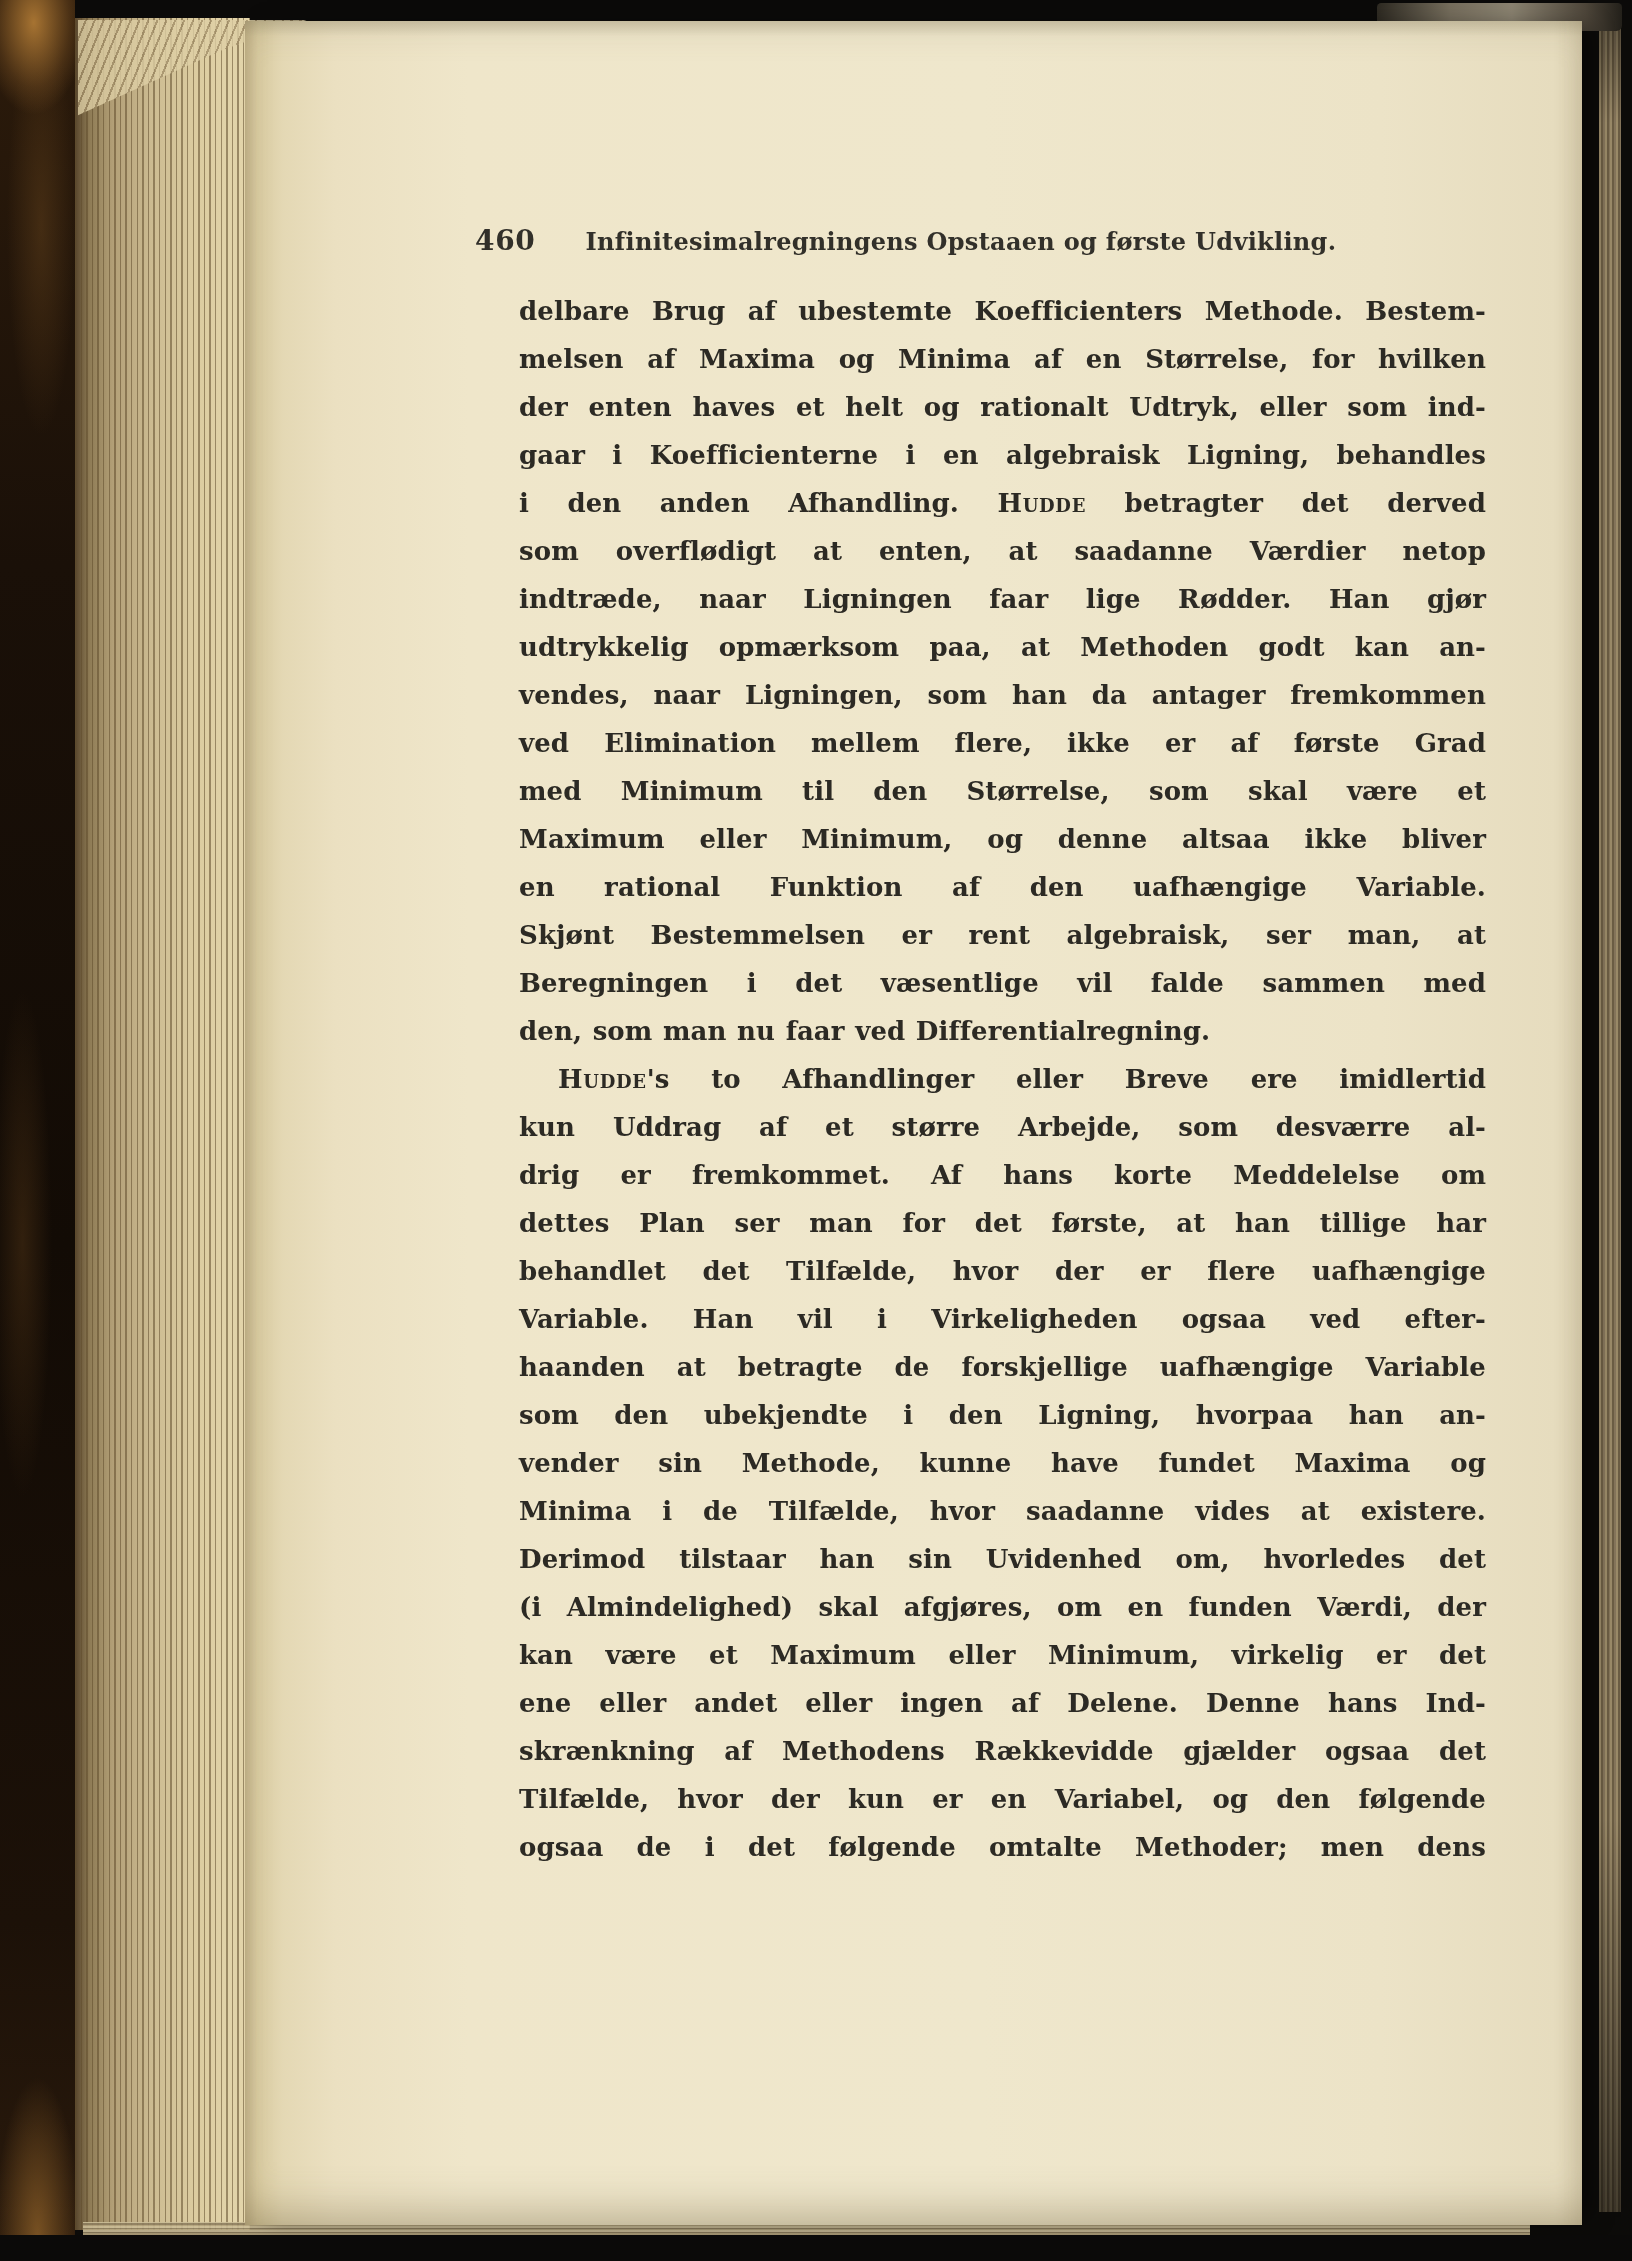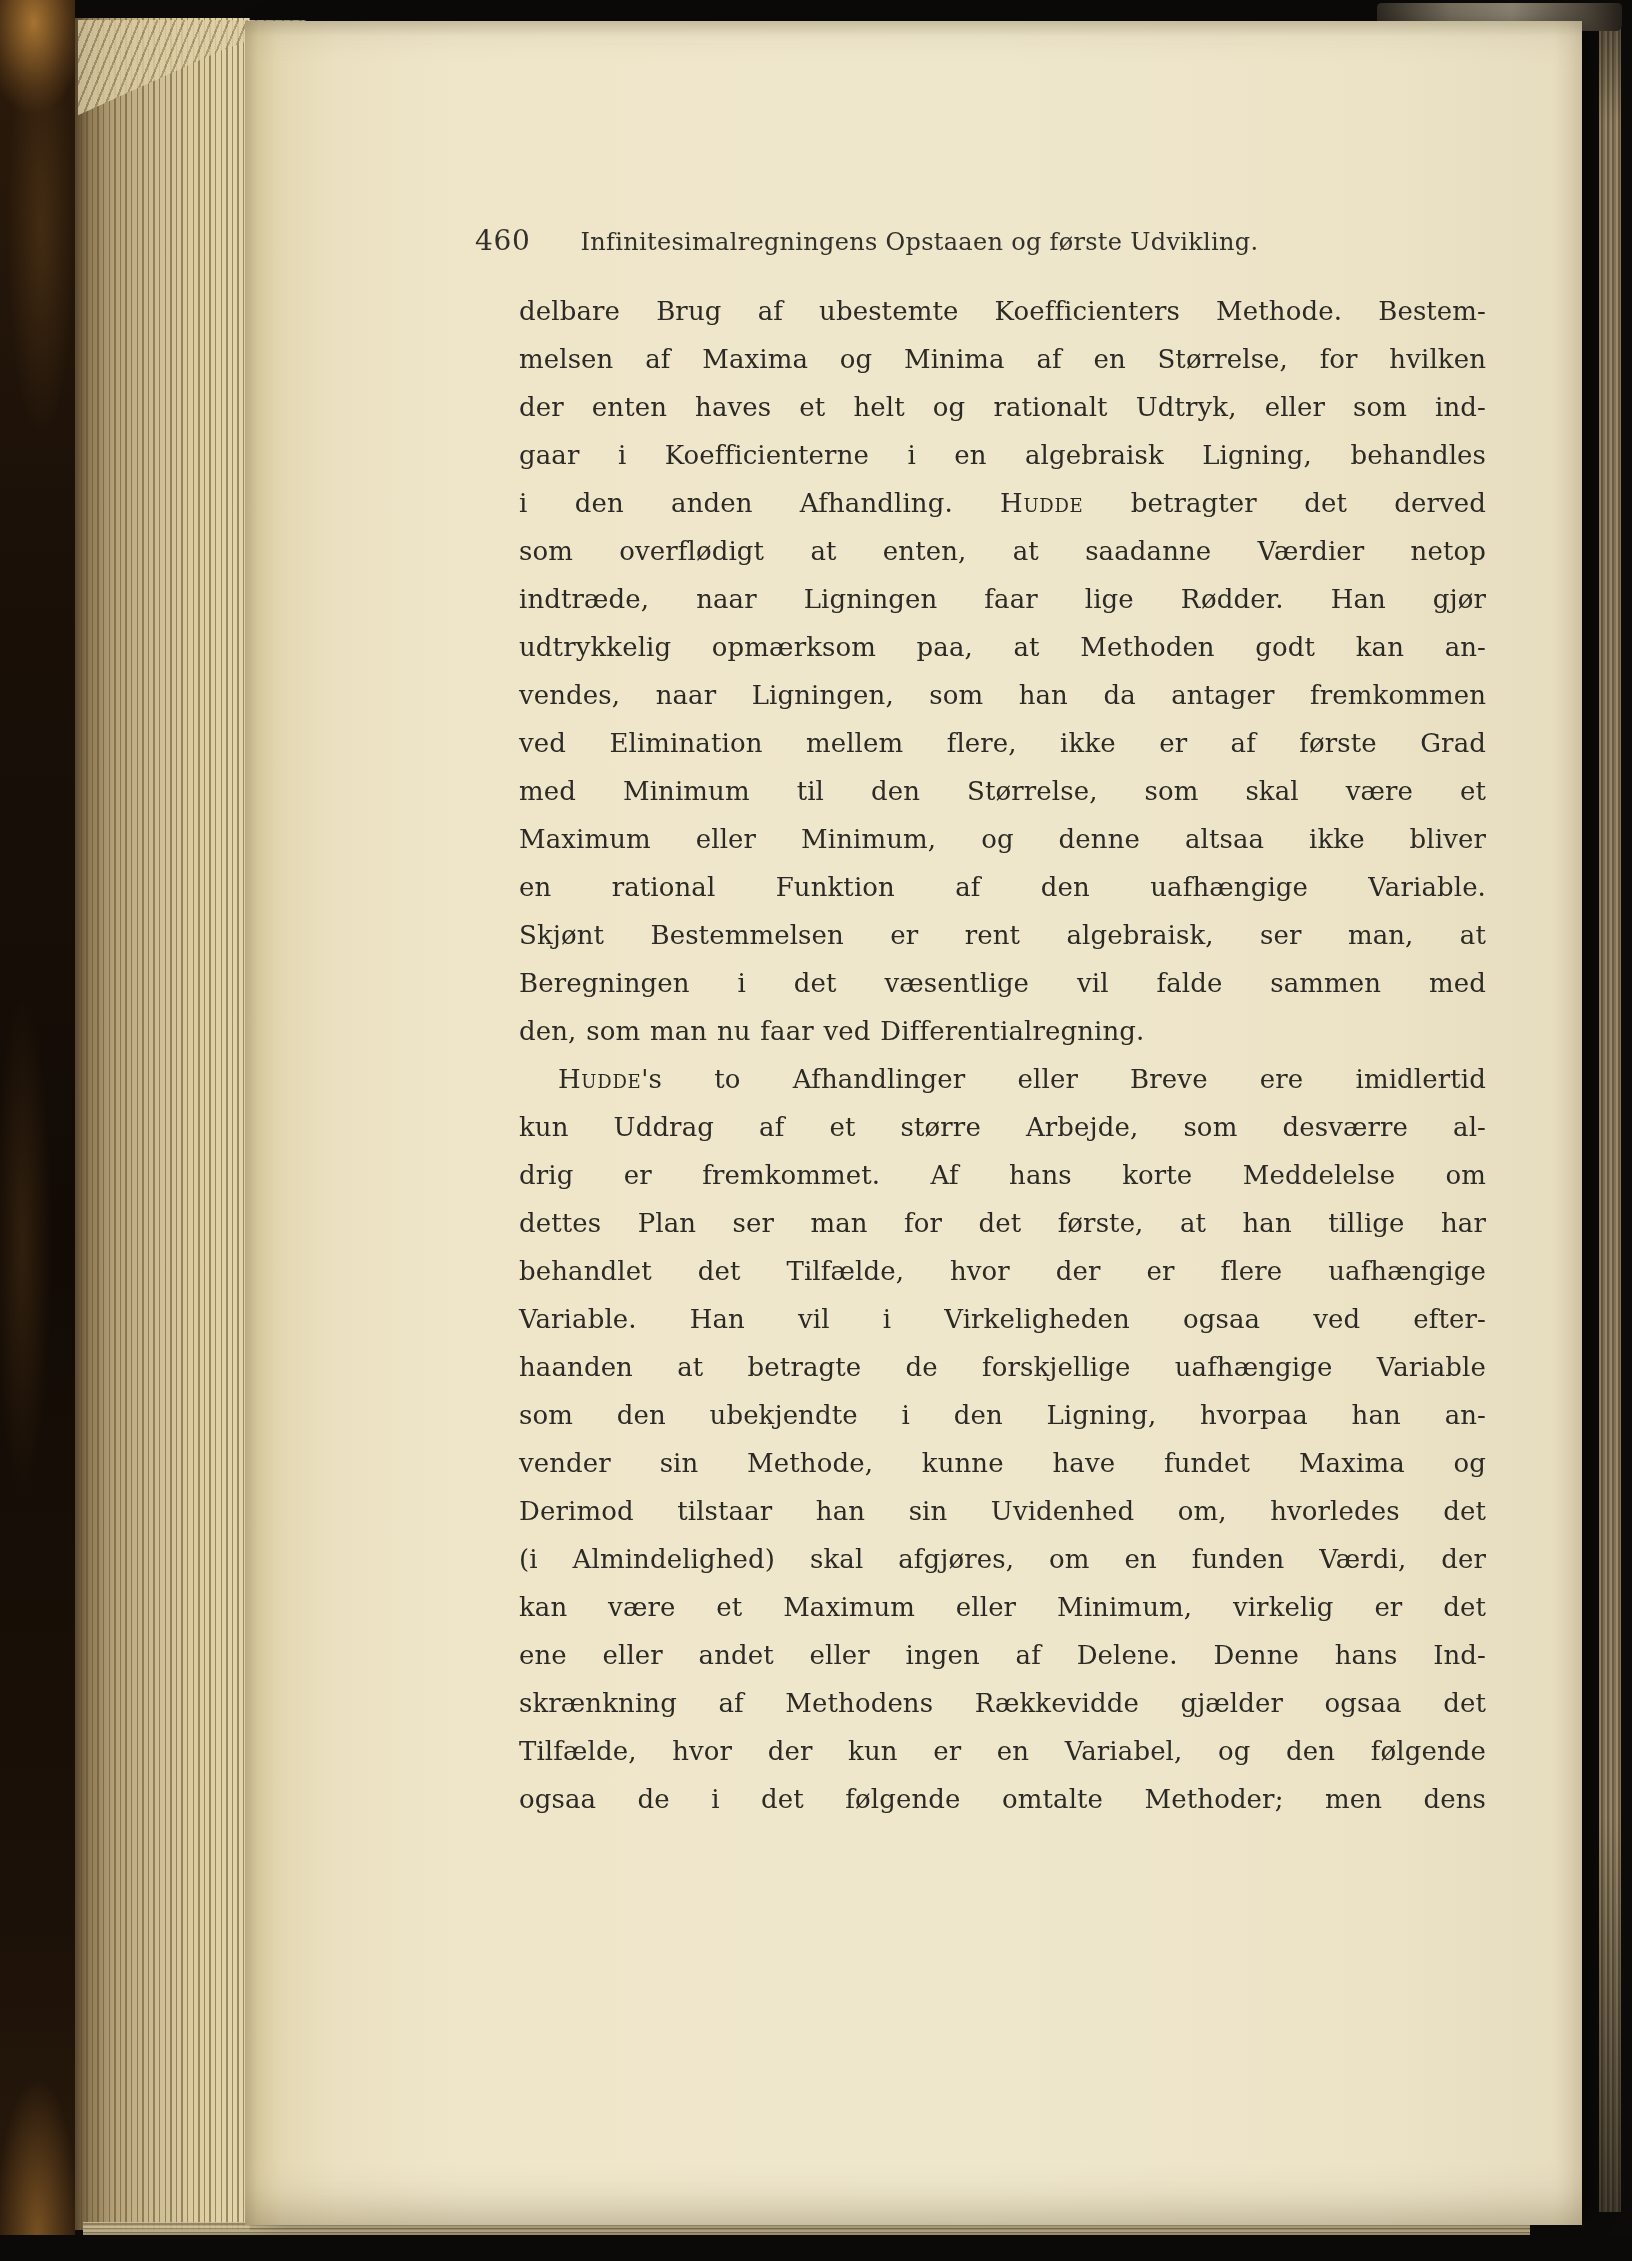--- a/index.html
+++ b/index.html
@@ -38,20 +38,21 @@
   
   .page {
     position: absolute; left: 245px; right: 50px; top: 21px; bottom: 36px;
     background:
       linear-gradient(180deg, rgba(140,130,100,.28) 0, rgba(0,0,0,0) 15.3px),
       linear-gradient(90deg, #c6b68c 0, #d9cba1 12.5px, #e4d8b4 38px, #ebe0c1 90px, #efe6ca 223px, #efe7cc 55%, #ece3c7 85%, #e6dcbe 98%, #d8cdae 100%);
     box-shadow:
       inset 0 -31px 45px -22px rgba(110,95,60,.45),
       inset 0 22px 38px -22px rgba(120,110,80,.3),
       14px 0 22px -8.3px rgba(0,0,0,.55);
+    font-weight: bold;
   }
   
   .right-stack {
     position: absolute; right: 11px; top: 26.4px; bottom: 49px; width: 22px;
     background:
       linear-gradient(180deg, rgba(0,0,0,.35), transparent 97px, transparent 82%, rgba(0,0,0,.55)),
       repeating-linear-gradient(90deg, #9a8a68 0 2.1px, #6b5d44 2.1px 4.2px, #84745a 4.2px 5.6px);
   }
   
   .headband {
@@ -122,20 +123,21 @@
         <div class="line no-just">den, som man nu faar ved Differentialregning.</div>
         <div class="line indent"><span class="sc">Hudde</span>'s to Afhandlinger eller Breve ere imidlertid</div>
         <div class="line">kun Uddrag af et større Arbejde, som desværre al-</div>
         <div class="line">drig er fremkommet. Af hans korte Meddelelse om</div>
         <div class="line">dettes Plan ser man for det første, at han tillige har</div>
         <div class="line">behandlet det Tilfælde, hvor der er flere uafhængige</div>
         <div class="line">Variable. Han vil i Virkeligheden ogsaa ved efter-</div>
         <div class="line">haanden at betragte de forskjellige uafhængige Variable</div>
         <div class="line">som den ubekjendte i den Ligning, hvorpaa han an-</div>
         <div class="line">vender sin Methode, kunne have fundet Maxima og</div>
+        <div class="line">Minima i de Tilfælde, hvor saadanne vides at existere.</div>
         <div class="line">Derimod tilstaar han sin Uvidenhed om, hvorledes det</div>
         <div class="line">(i Almindelighed) skal afgjøres, om en funden Værdi, der</div>
         <div class="line">kan være et Maximum eller Minimum, virkelig er det</div>
         <div class="line">ene eller andet eller ingen af Delene. Denne hans Ind-</div>
         <div class="line">skrænkning af Methodens Rækkevidde gjælder ogsaa det</div>
         <div class="line">Tilfælde, hvor der kun er en Variabel, og den følgende</div>
         <div class="line">ogsaa de i det følgende omtalte Methoder; men dens</div>
       </div>
   </div>
 

